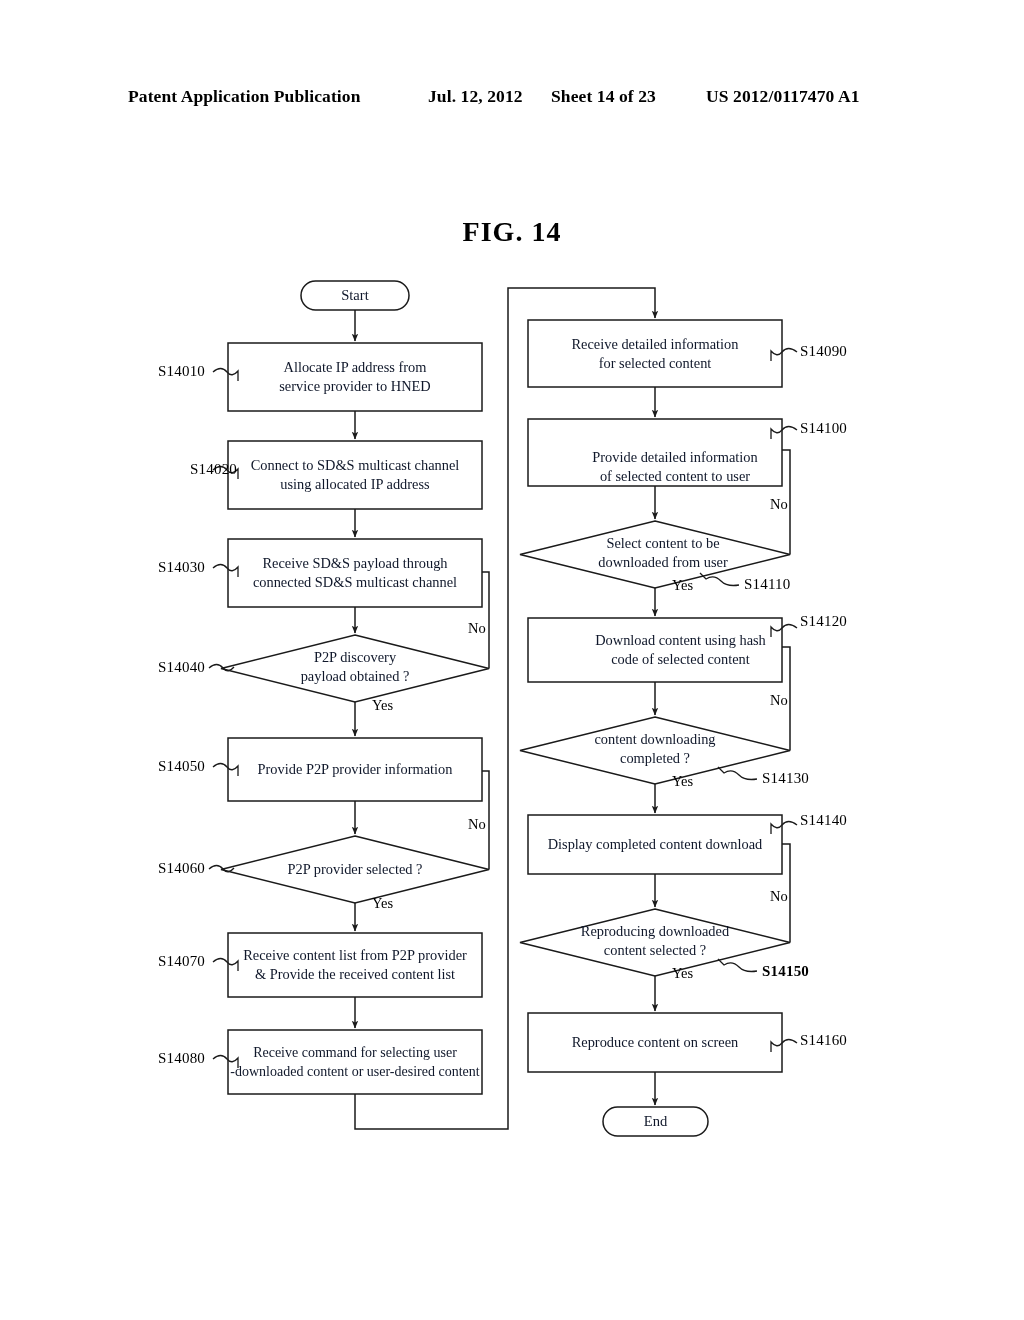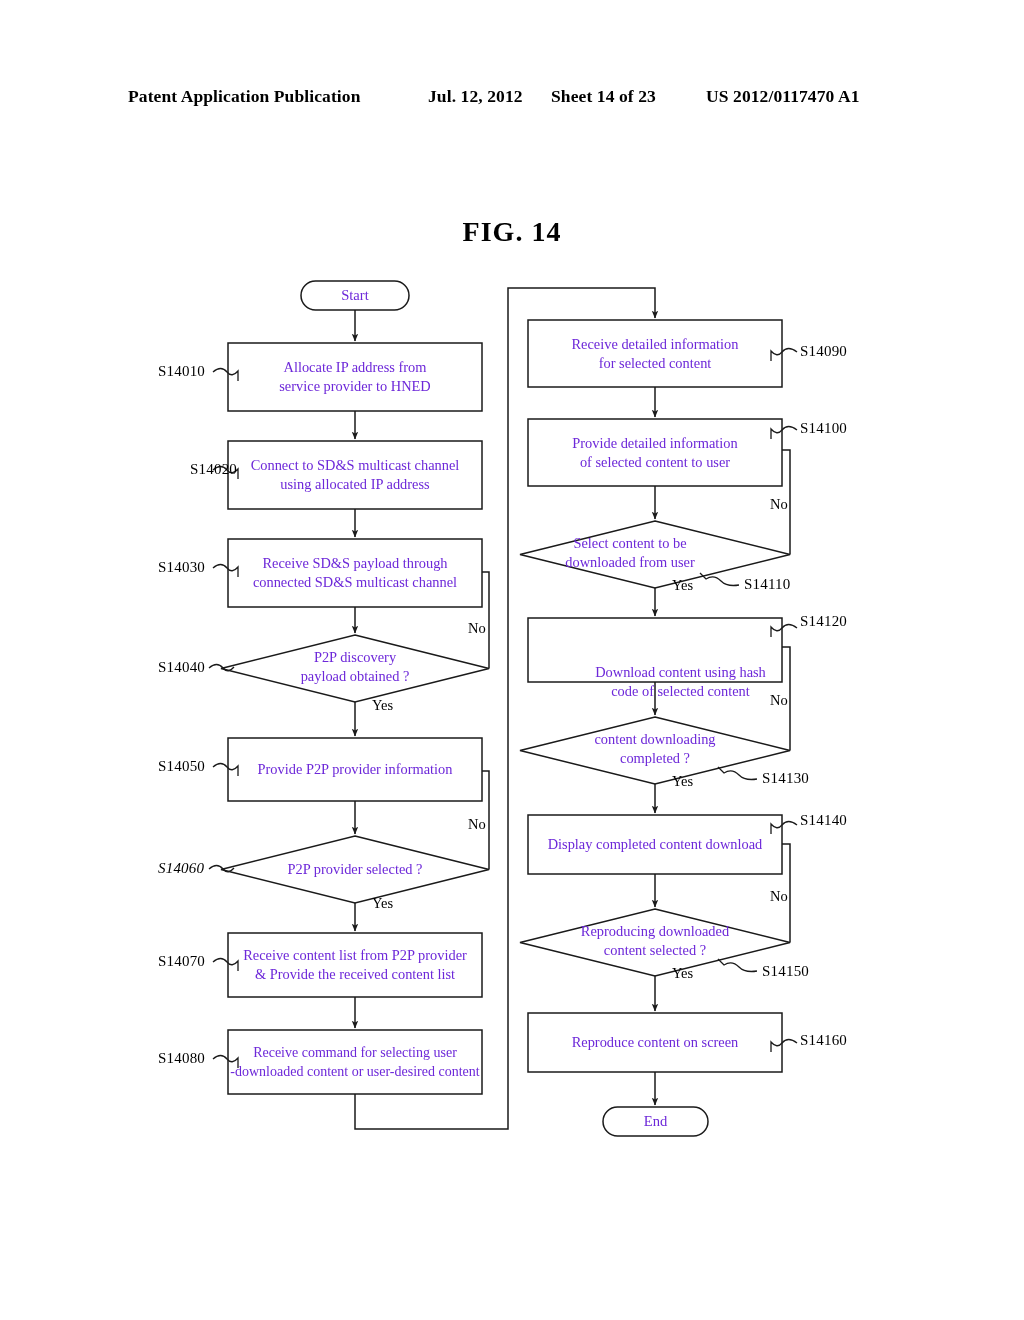--- a/index.html
+++ b/index.html
@@ -58,21 +58,21 @@
   }
   #flow-svg { position: absolute; left: 0; top: 0; }
 
   
   .node-text {
     position: absolute;
     text-align: center;
     font-family: "Liberation Serif", "DejaVu Serif", serif;
     font-size: 14.4px;
     line-height: 19px;
-    color: #6d28d9;
+    color: #0f172a;
     display: flex;
     flex-direction: column;
     justify-content: center;
     align-items: center;
     pointer-events: none;
   }
   .node-text .l2 { display: block; }
 
   .term-text {
     font-size: 14.6px;
@@ -238,31 +238,31 @@
   <div class="node-text" style="left:224px; top:1030px; width:262px; height:64px; font-size:14px;">
     <span>Receive command for selecting user</span>
     <span class="l2">-downloaded content or user-desired content</span>
   </div>
 
   <div class="node-text" style="left:528px; top:320px; width:254px; height:67px;">
     <span>Receive detailed information</span>
     <span class="l2">for selected content</span>
   </div>
 
-  <div class="node-text" style="left:528px; top:419px; width:254px; height:67px;">
+  <div class="node-text" style="left:548px; top:419px; width:254px; height:67px;justify-content:flex-end;">
     <span>Provide detailed information</span>
     <span class="l2">of selected content to user</span>
   </div>
 
-  <div class="node-text" style="left:523px; top:524px; width:214px; height:58px;">
+  <div class="node-text" style="left:556px; top:524px; width:214px; height:58px;">
     <span>Select content to be</span>
     <span class="l2">downloaded from user</span>
   </div>
 
-  <div class="node-text" style="left:528px; top:618px; width:305px; height:64px;margin-top:32px;">
+  <div class="node-text" style="left:528px; top:618px; width:305px; height:64px;">
     <span>Download content using hash</span>
     <span class="l2">code of selected content</span>
   </div>
 
   <div class="node-text" style="left:548px; top:720px; width:214px; height:58px;">
     <span>content downloading</span>
     <span class="l2">completed ?</span>
   </div>
 
   <div class="node-text" style="left:528px; top:815px; width:254px; height:59px;">
@@ -278,31 +278,31 @@
     <span>Reproduce content on screen</span>
   </div>
 
   <div class="node-text term-text" style="left:603px; top:1107px; width:105px; height:29px;">End</div>
 
   <div class="step-ref" style="left:158px; top:363px;">S14010</div>
   <div class="step-ref" style="left:158px; top:461px;margin-left:32px;">S14020</div>
   <div class="step-ref" style="left:158px; top:559px;">S14030</div>
   <div class="step-ref" style="left:158px; top:659px;">S14040</div>
   <div class="step-ref" style="left:158px; top:758px;">S14050</div>
-  <div class="step-ref" style="left:158px; top:860px;font-style:italic;">S14060</div>
+  <div class="step-ref" style="left:158px; top:860px;">S14060</div>
   <div class="step-ref" style="left:158px; top:953px;">S14070</div>
   <div class="step-ref" style="left:158px; top:1050px;">S14080</div>
 
   <div class="step-ref" style="left:800px; top:343px;">S14090</div>
   <div class="step-ref" style="left:800px; top:420px;">S14100</div>
   <div class="step-ref" style="left:744px; top:576px;">S14110</div>
   <div class="step-ref" style="left:800px; top:613px;">S14120</div>
   <div class="step-ref" style="left:762px; top:770px;">S14130</div>
   <div class="step-ref" style="left:800px; top:812px;">S14140</div>
-  <div class="step-ref" style="left:762px; top:963px;">S14150</div>
+  <div class="step-ref" style="left:762px; top:963px;font-weight:bold;">S14150</div>
   <div class="step-ref" style="left:800px; top:1032px;">S14160</div>
 
   <div class="branch-label" style="left:468px; top:620px;">No</div>
   <div class="branch-label" style="left:372px; top:697px;">Yes</div>
   <div class="branch-label" style="left:468px; top:816px;">No</div>
   <div class="branch-label" style="left:372px; top:895px;">Yes</div>
 
   <div class="branch-label" style="left:770px; top:496px;">No</div>
   <div class="branch-label" style="left:672px; top:577px;">Yes</div>
   <div class="branch-label" style="left:770px; top:692px;">No</div>

